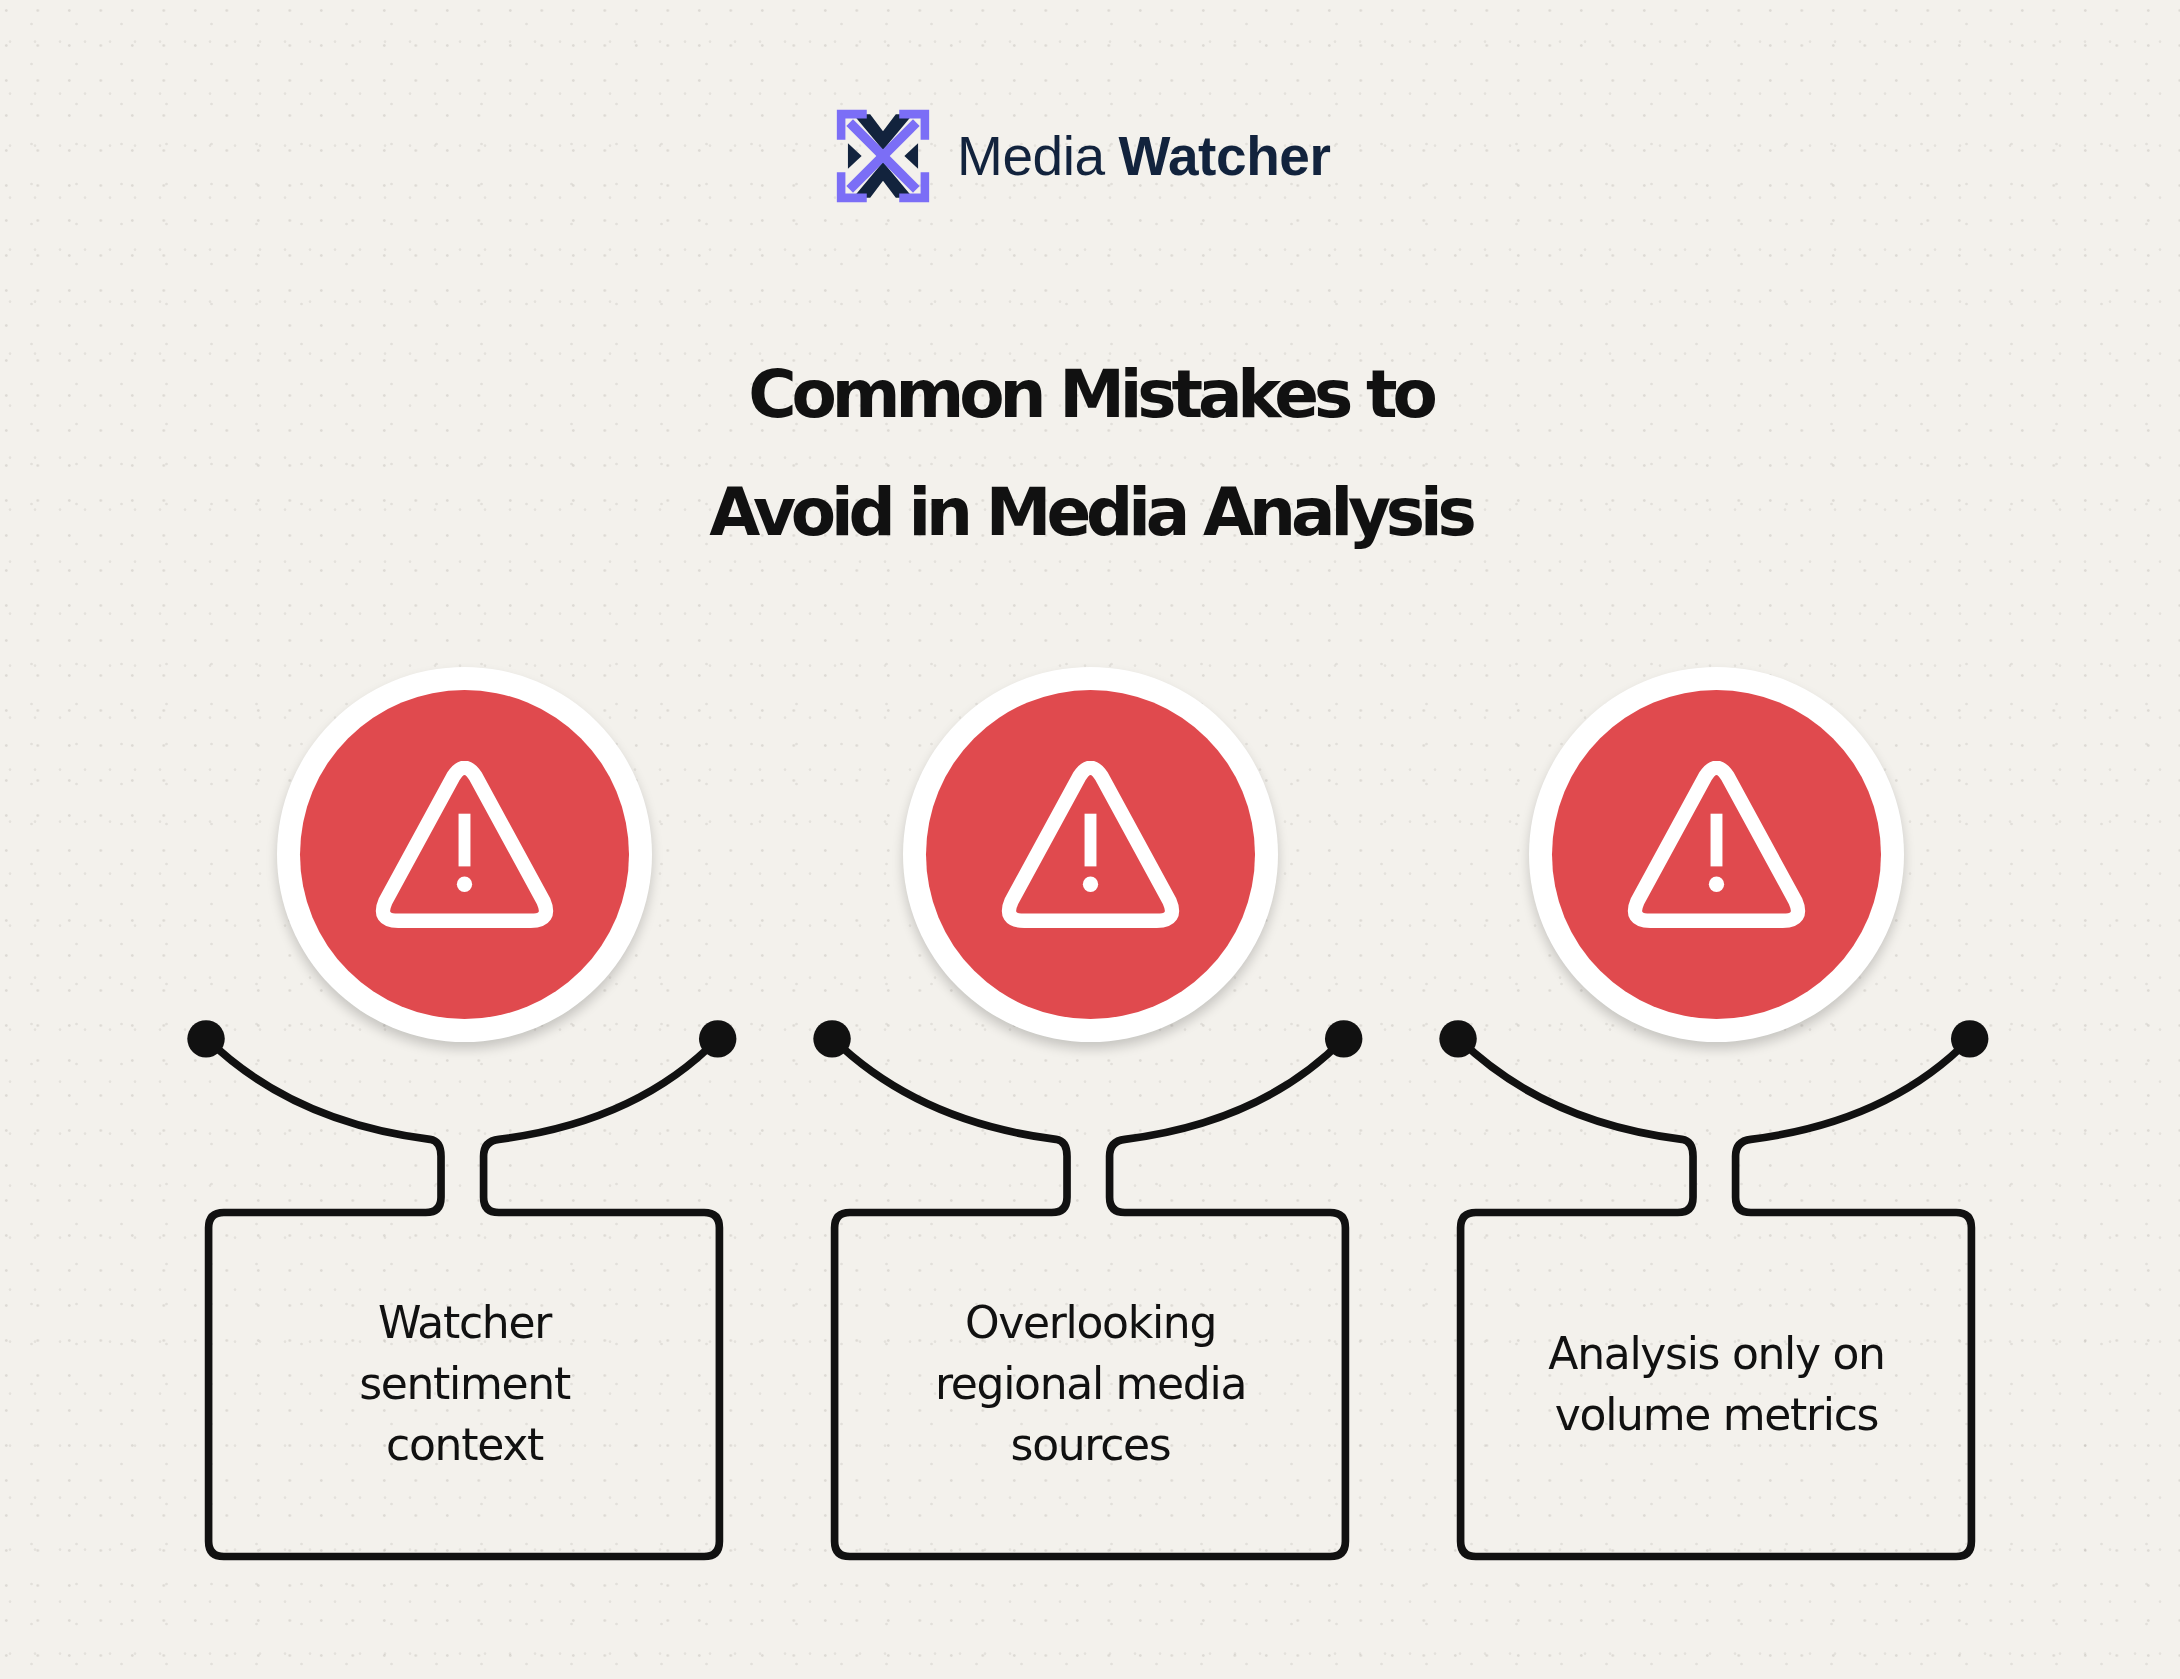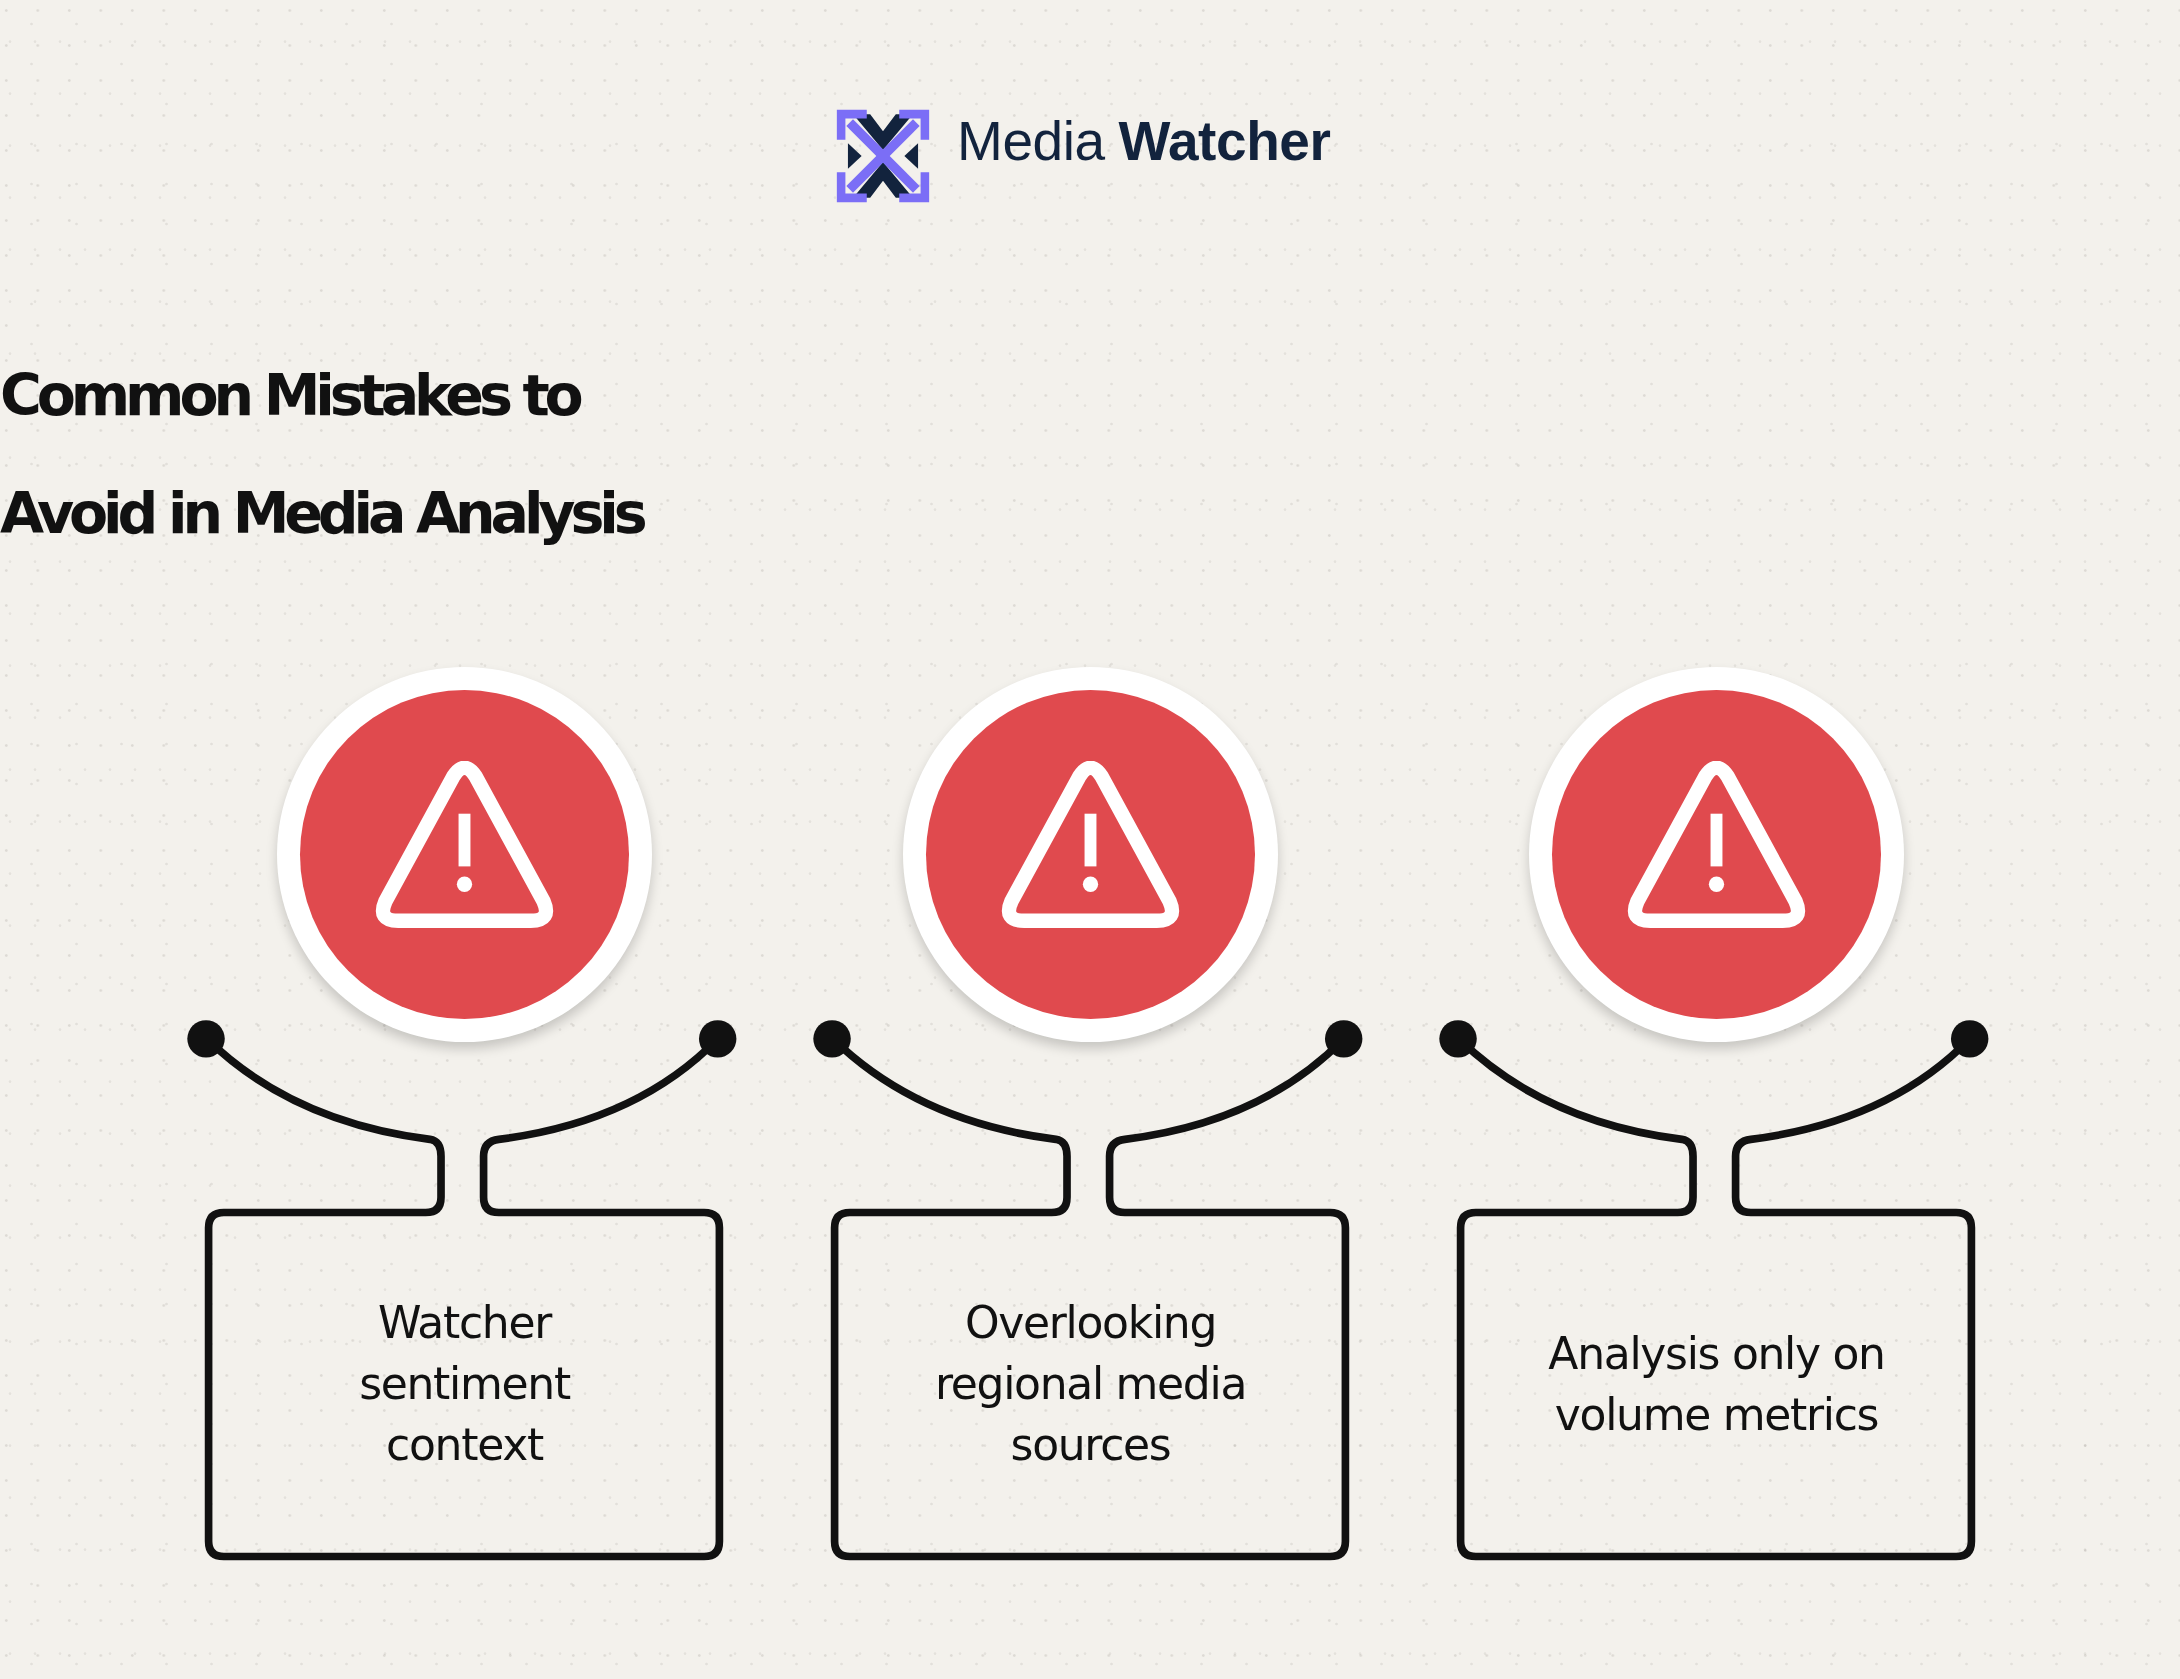--- a/index.html
+++ b/index.html
@@ -6,28 +6,28 @@
   body {
     width:2181px; height:1680px; overflow:hidden; position:relative;
     background-color:#f3f1ec;
     background-image:
       radial-gradient(circle at 20% 30%, rgba(120,115,105,0.18) 0.9px, transparent 1.7px),
       radial-gradient(circle at 70% 60%, rgba(120,115,105,0.14) 0.9px, transparent 1.7px),
       radial-gradient(circle at 40% 80%, rgba(120,115,105,0.12) 0.9px, transparent 1.7px);
     background-size: 31.5px 35px, 45px 40px, 25px 52px;
     font-family:"DejaVu Sans", sans-serif;
   }
-  .logo { position:absolute; left:836px; top:109px; height:94px; display:flex; align-items:flex-start; }
+  .logo { position:absolute; left:836px; top:109px; height:94px; display:flex; align-items:center; }
   .logo svg { width:94px; height:94px; }
   .logo-text { margin-left:27px; font-family:"Liberation Sans", sans-serif; font-size:55px; color:#12233d; letter-spacing:-0.4px; white-space:nowrap; }
   .logo-text .light { font-weight:400; }
   .logo-text .bold { font-weight:700; margin-left:13.6px; }
 
-  .title { position:absolute; left:0; width:2181px; top:336px; text-align:left;
-    font-family:"DejaVu Sans", sans-serif; font-weight:700; font-size:57px; line-height:118px;
+  .title { position:absolute; left:0; width:2181px; top:336px; text-align:center;
+    font-family:"DejaVu Sans", sans-serif; font-weight:700; font-size:66px; line-height:118px;
     letter-spacing:-5.1px; color:#111; }
   .title div { display:block; }
 
   .card { position:absolute; top:664px; width:630px; height:920px; }
   .card svg.connector { position:absolute; left:0; top:0; width:630px; height:920px; overflow:visible; }
   .badge { position:absolute; left:128px; top:2.6px; width:375px; height:375px; border-radius:50%;
     background:#ffffff; box-shadow:0 6.8px 12px rgba(0,0,0,0.18); }
   .badge-inner { position:absolute; left:23px; top:23px; width:329px; height:329px; border-radius:50%; background:#e04a4e;
     display:flex; align-items:center; justify-content:center; }
   .badge-inner svg { width:179px; height:170px; margin-top:-17px; }

